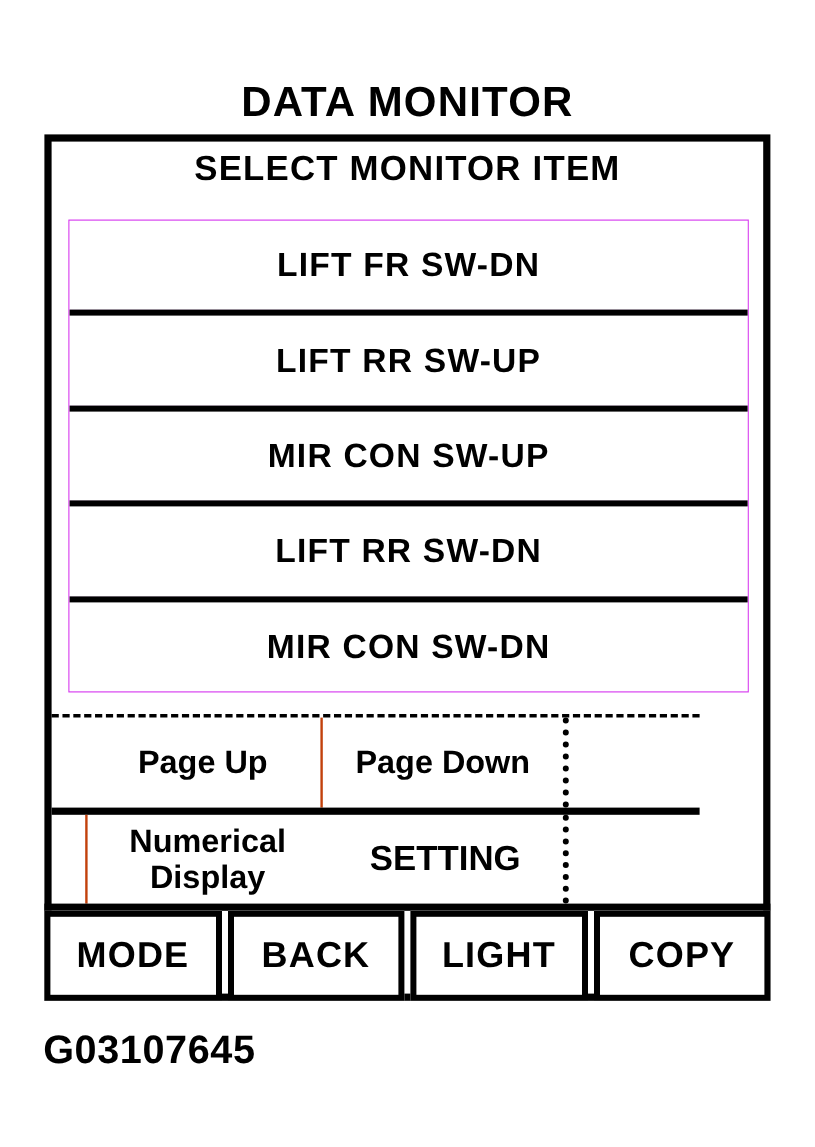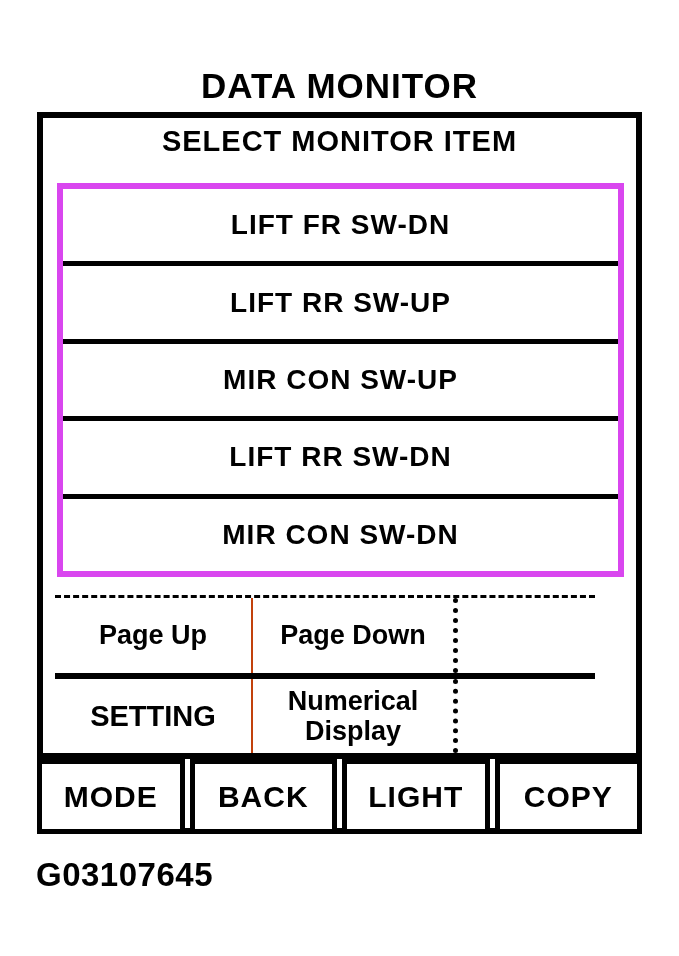--- a/index.html
+++ b/index.html
@@ -29,35 +29,36 @@
 
   .panel-header {
     position: absolute; left: 0; top: 0; width: 593px; height: 47px;
     display: flex; align-items: center; justify-content: center;
     font-size: 29px; letter-spacing: 1px;
   }
 
   .item-list {
     position: absolute; left: 14px; top: 65px;
     width: 567px; height: 394px;
-    border: 6px solid #d946ef;
+    border: 1px solid #d946ef;
     display: flex; flex-direction: column;
     background: #f0abfc;
   }
   .item-row {
     flex: 1;
     display: flex; align-items: center; justify-content: center;
     font-size: 28px; letter-spacing: 1px;
     background: #fff;
   }
   .item-row + .item-row { border-top: 5px solid #000; }
 
   .softkey-row {
-    position: absolute; left: 12px; width: 540px;
+    position: absolute; left: 0; width: 540px;
     display: flex;
+    padding-left: 28px;
   }
   .softkey-row.row-a {
     top: 477px; height: 78px;
     border-top: 3px dashed #000;
   }
   .softkey-row.row-b {
     top: 555px; height: 80px;
     border-top: 6px solid #000;
   }
   .softkey-cell {
@@ -108,27 +109,27 @@
       <div class="item-row">MIR CON SW-DN</div>
     </div>
 
     <div class="softkey-row row-a">
       <div class="softkey-cell cell-1">Page Up</div>
       <div class="softkey-cell cell-2">Page Down</div>
       <div class="softkey-cell cell-3"></div>
     </div>
 
     <div class="softkey-row row-b">
-      <div class="softkey-cell cell-1 setting-cell">SETTING</div>
       <div class="softkey-cell cell-2">
         <div class="two-line">
           <div>Numerical</div>
           <div>Display</div>
         </div>
       </div>
+      <div class="softkey-cell cell-1 setting-cell">SETTING</div>
       <div class="softkey-cell cell-3"></div>
     </div>
 
     <div class="bottom-row">
       <div class="bottom-key">MODE</div>
       <div class="bottom-key">BACK</div>
       <div class="bottom-key">LIGHT</div>
       <div class="bottom-key">COPY</div>
     </div>
 

